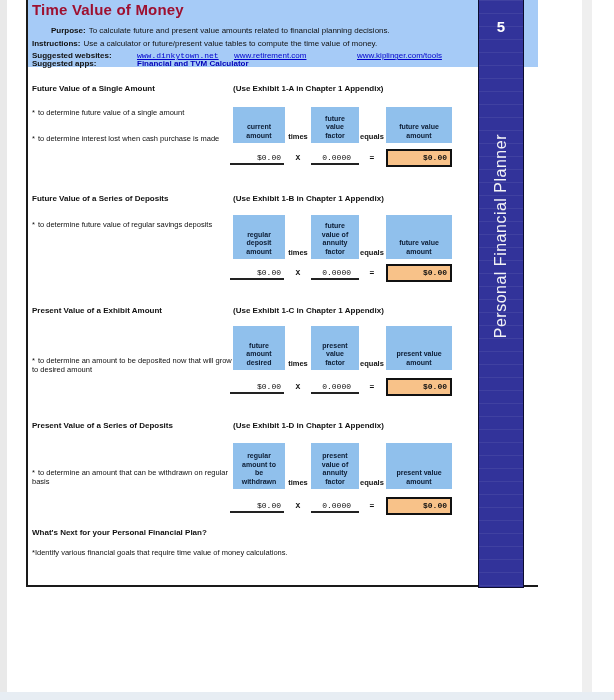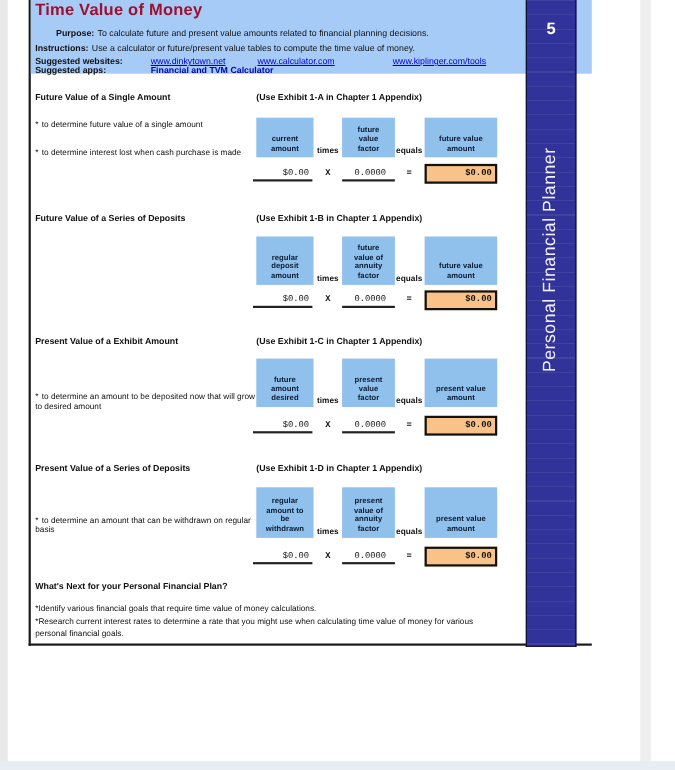--- a/index.html
+++ b/index.html
@@ -20,21 +20,21 @@
   .band { position:absolute; left:0; top:0; width:100%; height:67px; background:var(--header-bg); }
   .title { position:absolute; left:4px; top:1px; font-size:15px; font-weight:bold; color:var(--title-red); letter-spacing:0.2px; }
   .hline { position:absolute; left:4px; font-size:8px; white-space:nowrap; }
   .hline .lbl { font-weight:bold; margin-right:3px; }
   .purpose      { top:26px;padding-left:19px; }
   .instructions { top:39px; }
   .row-label { position:absolute; left:4px; font-size:8px; font-weight:bold; white-space:nowrap; }
   .lbl-websites { top:51px; }
   .lbl-apps     { top:59px; }
   .link { position:absolute; top:51px; font-size:8px; color:var(--link-blue); text-decoration:underline; white-space:nowrap; cursor:pointer; }
-  .link1 { left:109px; } .link2 { left:206px; } .link3 { left:329px; }
+  .link1 { left:109px;font-family:Liberation Mono, monospace; } .link2 { left:206px; } .link3 { left:329px; }
   .apps-value { position:absolute; left:109px; top:59px; font-size:8px; font-weight:bold; color:var(--apps-blue); white-space:nowrap; }
 
   
   .section { position:absolute; left:0; width:100%; }
   .s1 { top:84px;  height:110px; }
   .s2 { top:194px; height:112px; }
   .s3 { top:306px; height:115px; }
   .s4 { top:421px; height:105px; }
   .sec-title { position:absolute; left:4px; top:0; font-size:8px; font-weight:bold; white-space:nowrap; }
   .exhibit   { position:absolute; left:205px; top:0; font-size:8px; font-weight:bold; white-space:nowrap; }
@@ -107,21 +107,21 @@
     <div class="band">
       <div class="title">Time Value of Money</div>
       <div class="hline purpose">
         <span class="lbl">Purpose:</span><span>To calculate future and present value amounts related to financial planning decisions.</span>
       </div>
       <div class="hline instructions">
         <span class="lbl">Instructions:</span><span>Use a calculator or future/present value tables to compute the time value of money.</span>
       </div>
       <div class="row-label lbl-websites">Suggested websites:</div>
       <span class="link link1">www.dinkytown.net</span>
-      <span class="link link2">www.calculator.com</span>
+      <span class="link link2">www.retirement.com</span>
       <span class="link link3">www.kiplinger.com/tools</span>
       <div class="row-label lbl-apps">Suggested apps:</div>
       <div class="apps-value">Financial and TVM Calculator</div>
     </div>
 
     <div class="section s1">
       <div class="sec-title">Future Value of a Single Amount</div>
       <div class="exhibit">(Use Exhibit 1-A in Chapter 1 Appendix)</div>
       <div class="bullet bullet-0"><span class="mark">*</span><span>to determine future value of a single amount</span></div>
       <div class="bullet bullet-1"><span class="mark">*</span><span>to determine interest lost when cash purchase is made</span></div>
@@ -135,20 +135,21 @@
         <div class="vx">X</div>
         <div class="vfactor">0.0000</div>
         <div class="veq">=</div>
         <div class="vresult">$0.00</div>
       </div>
     </div>
 
     <div class="section s2">
       <div class="sec-title">Future Value of a Series of Deposits</div>
       <div class="exhibit">(Use Exhibit 1-B in Chapter 1 Appendix)</div>
+      <div class="bullet bullet-0"><span class="mark">*</span><span>to determine future value of regular savings deposits</span></div>
       <div class="obox b1">regular deposit amount</div>
       <div class="op op-times">times</div>
       <div class="obox b2">future value of annuity factor</div>
       <div class="op op-equals">equals</div>
       <div class="obox b3">future value amount</div>
       <div class="vrow">
         <div class="vamount">$0.00</div>
         <div class="vx">X</div>
         <div class="vfactor">0.0000</div>
         <div class="veq">=</div>
@@ -188,21 +189,20 @@
         <div class="vx">X</div>
         <div class="vfactor">0.0000</div>
         <div class="veq">=</div>
         <div class="vresult">$0.00</div>
       </div>
     </div>
 
     <div class="footer">
       <div class="f-title">What's Next for your Personal Financial Plan?</div>
       <div class="f-bullet f-bullet-0"><span class="mark">*</span><span>Identify various financial goals that require time value of money calculations.</span></div>
-      <div class="f-bullet f-bullet-1"><span class="mark">*</span><span>Research current interest rates to determine a rate that you might use when calculating time value of money for various personal financial goals.</span></div>
     </div>
   </div>
 
   <div class="sidebar">
     <div class="page-num">5</div>
     <div class="vtitle">
       <span>Personal Financial Planner</span>
     </div>
   </div>
 </div>

